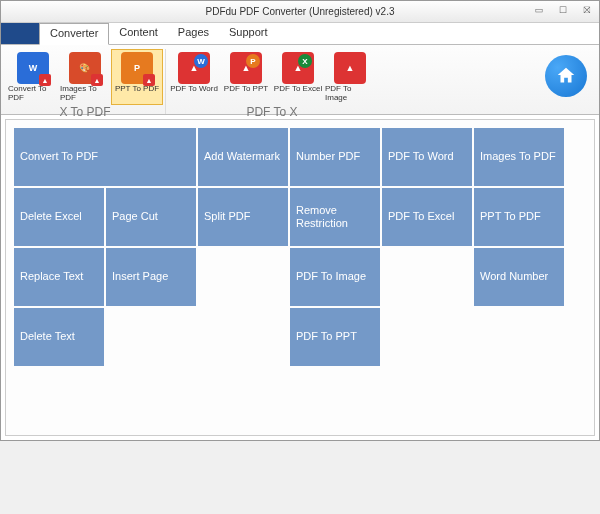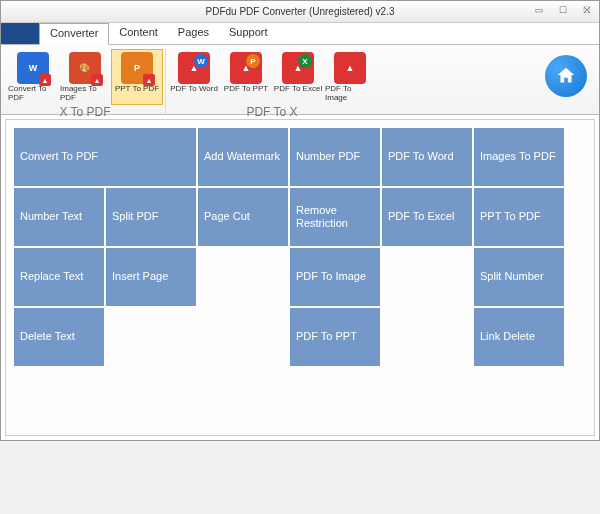--- a/index.html
+++ b/index.html
@@ -116,27 +116,27 @@
           <span>Number PDF</span>
         </div>
 
       <div class="tile">
           <span>PDF To Word</span>
         </div>
       <div class="tile">
           <span>Images To PDF</span>
         </div>
       <div class="tile">
-          <span>Number Text</span>
+          <span>Delete Excel</span>
+        </div>
+      <div class="tile">
+          <span>Page Cut</span>
         </div>
       <div class="tile">
           <span>Split PDF</span>
-        </div>
-      <div class="tile">
-          <span>Page Cut</span>
         </div>
       <div class="tile">
           <span>Remove Restriction</span>
         </div>
 
       <div class="tile">
           <span>PDF To Excel</span>
         </div>
       <div class="tile">
           <span>PPT To PDF</span>
@@ -147,32 +147,29 @@
       <div class="tile">
           <span>Insert Page</span>
         </div>
       <div class="tile empty"></div>
 
       <div class="tile">
           <span>PDF To Image</span>
         </div>
       <div class="tile empty"></div>
       <div class="tile">
-          <span>Split Number</span>
+          <span>Word Number</span>
         </div>
       <div class="tile">
           <span>Delete Text</span>
         </div>
       <div class="tile empty"></div>
       <div class="tile empty"></div>
 
       <div class="tile">
           <span>PDF To PPT</span>
         </div>
       <div class="tile empty"></div>
-      <div class="tile">
-          <span>Link Delete</span>
-        </div>
       <div class="tile empty"></div>
       <div class="tile empty"></div>
     </div>
   </div>
 </div>
 
 </body></html>

